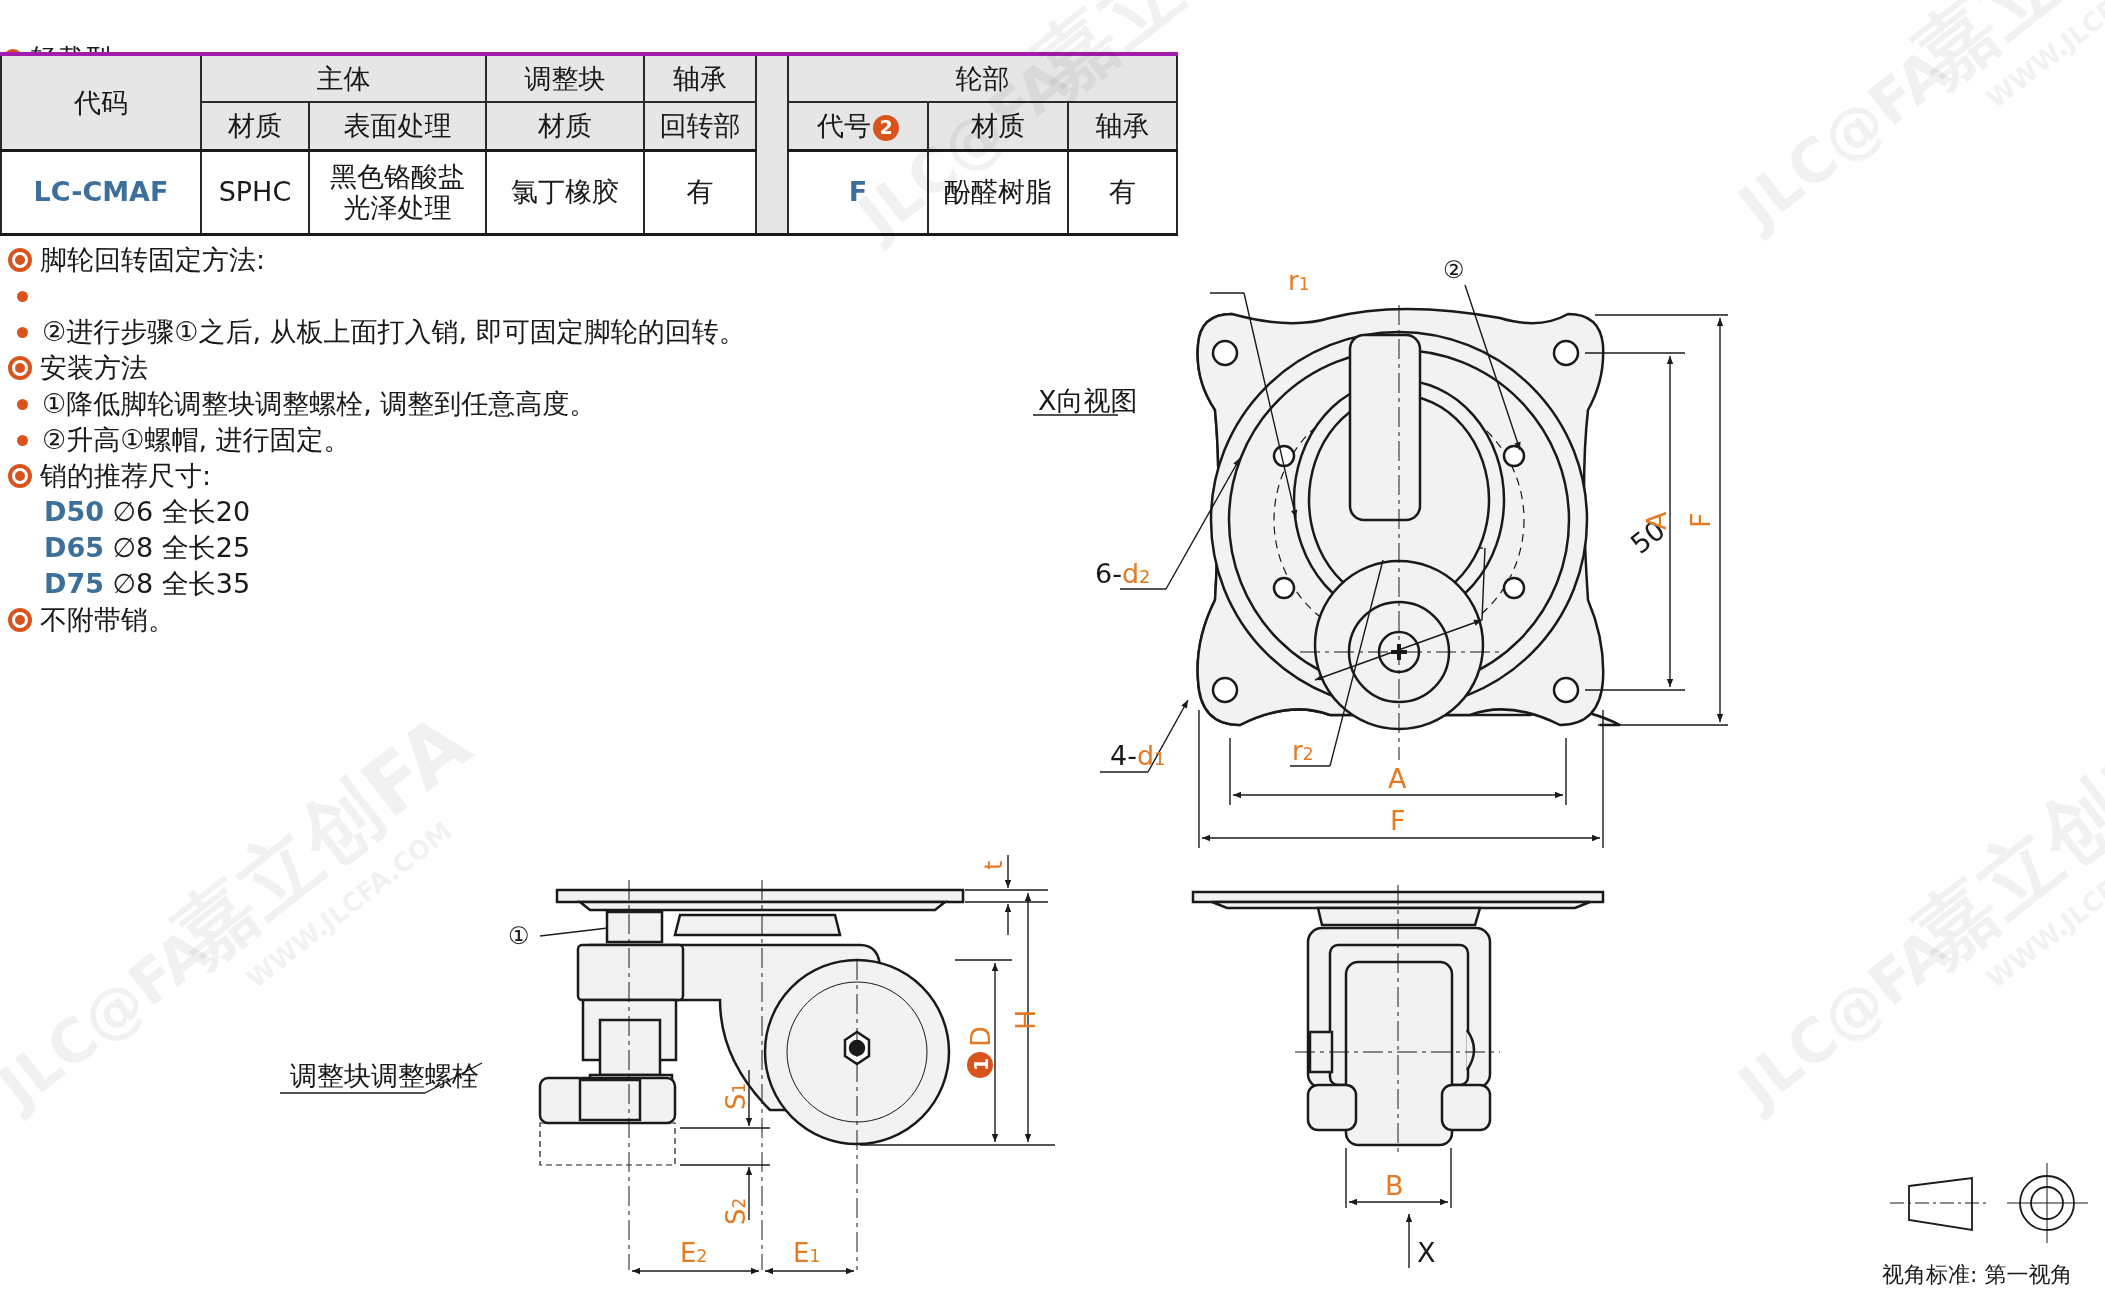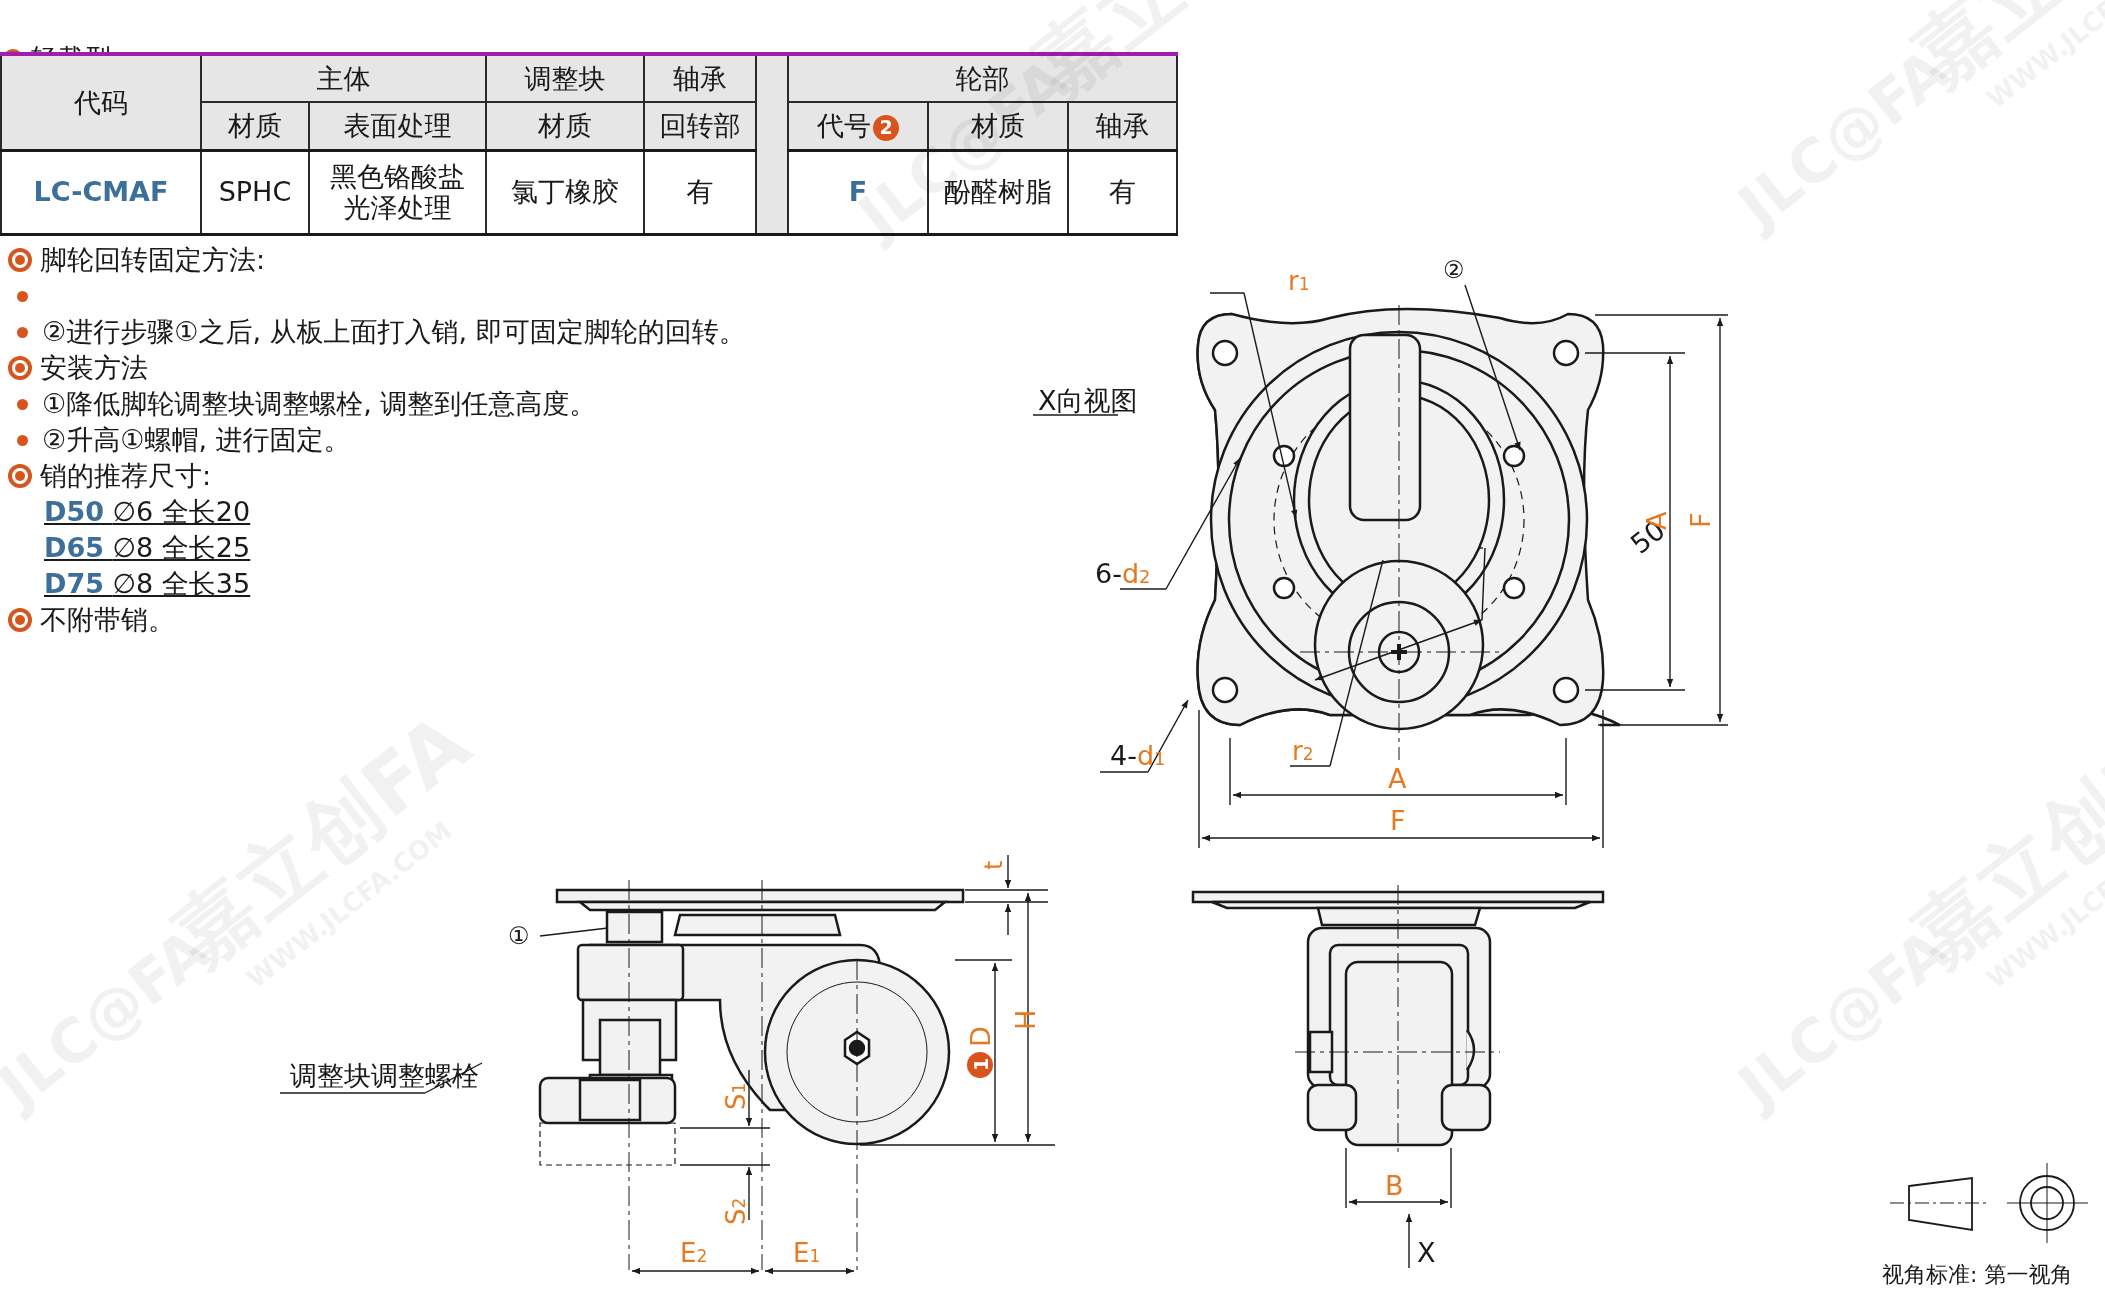--- a/index.html
+++ b/index.html
@@ -11,21 +11,21 @@
   table.spec td{border:2px solid #2a2a2a;text-align:center;padding:0;line-height:1.15;}
   table.spec tr.h td{background:#e6e6e6;}
   table.spec{border-top:4px solid #a21caf;border-bottom:3px solid #1a1a1a;}
   td.gap{background:#e6e6e6;}
   .blue{color:#3c6f9a;font-weight:bold;}
   .notes{left:8px;top:242px;font-size:27px;line-height:36px;}
   .notes .row{display:flex;align-items:center;height:36px;white-space:nowrap;}
   .rg{width:24px;height:24px;border:4px solid #d9541c;border-radius:50%;box-sizing:border-box;display:flex;align-items:center;justify-content:center;margin-right:8px;}
   .rg i{width:10px;height:10px;background:#d9541c;border-radius:50%;display:block;}
   .dot{width:11px;height:11px;border-radius:50%;background:#d9541c;margin:0 14px 0 9px;}
-  .pin{padding-left:36px;text-decoration:underline;}
+  .pin{padding-left:36px;}
   .badge{display:inline-flex;width:26px;height:26px;border-radius:50%;background:#d9541c;color:#fff;font-size:19px;font-weight:bold;align-items:center;justify-content:center;vertical-align:middle;margin-left:2px;}
   .or{fill:#e47a22;}
   svg text{font-family:"DejaVu Sans","Liberation Sans",sans-serif;}
   .wm{fill:#000;opacity:0.05;font-weight:bold;}
 </style>
 </head>
 <body>
 
 <div class="abs title">
   <span class="ring"></span>

